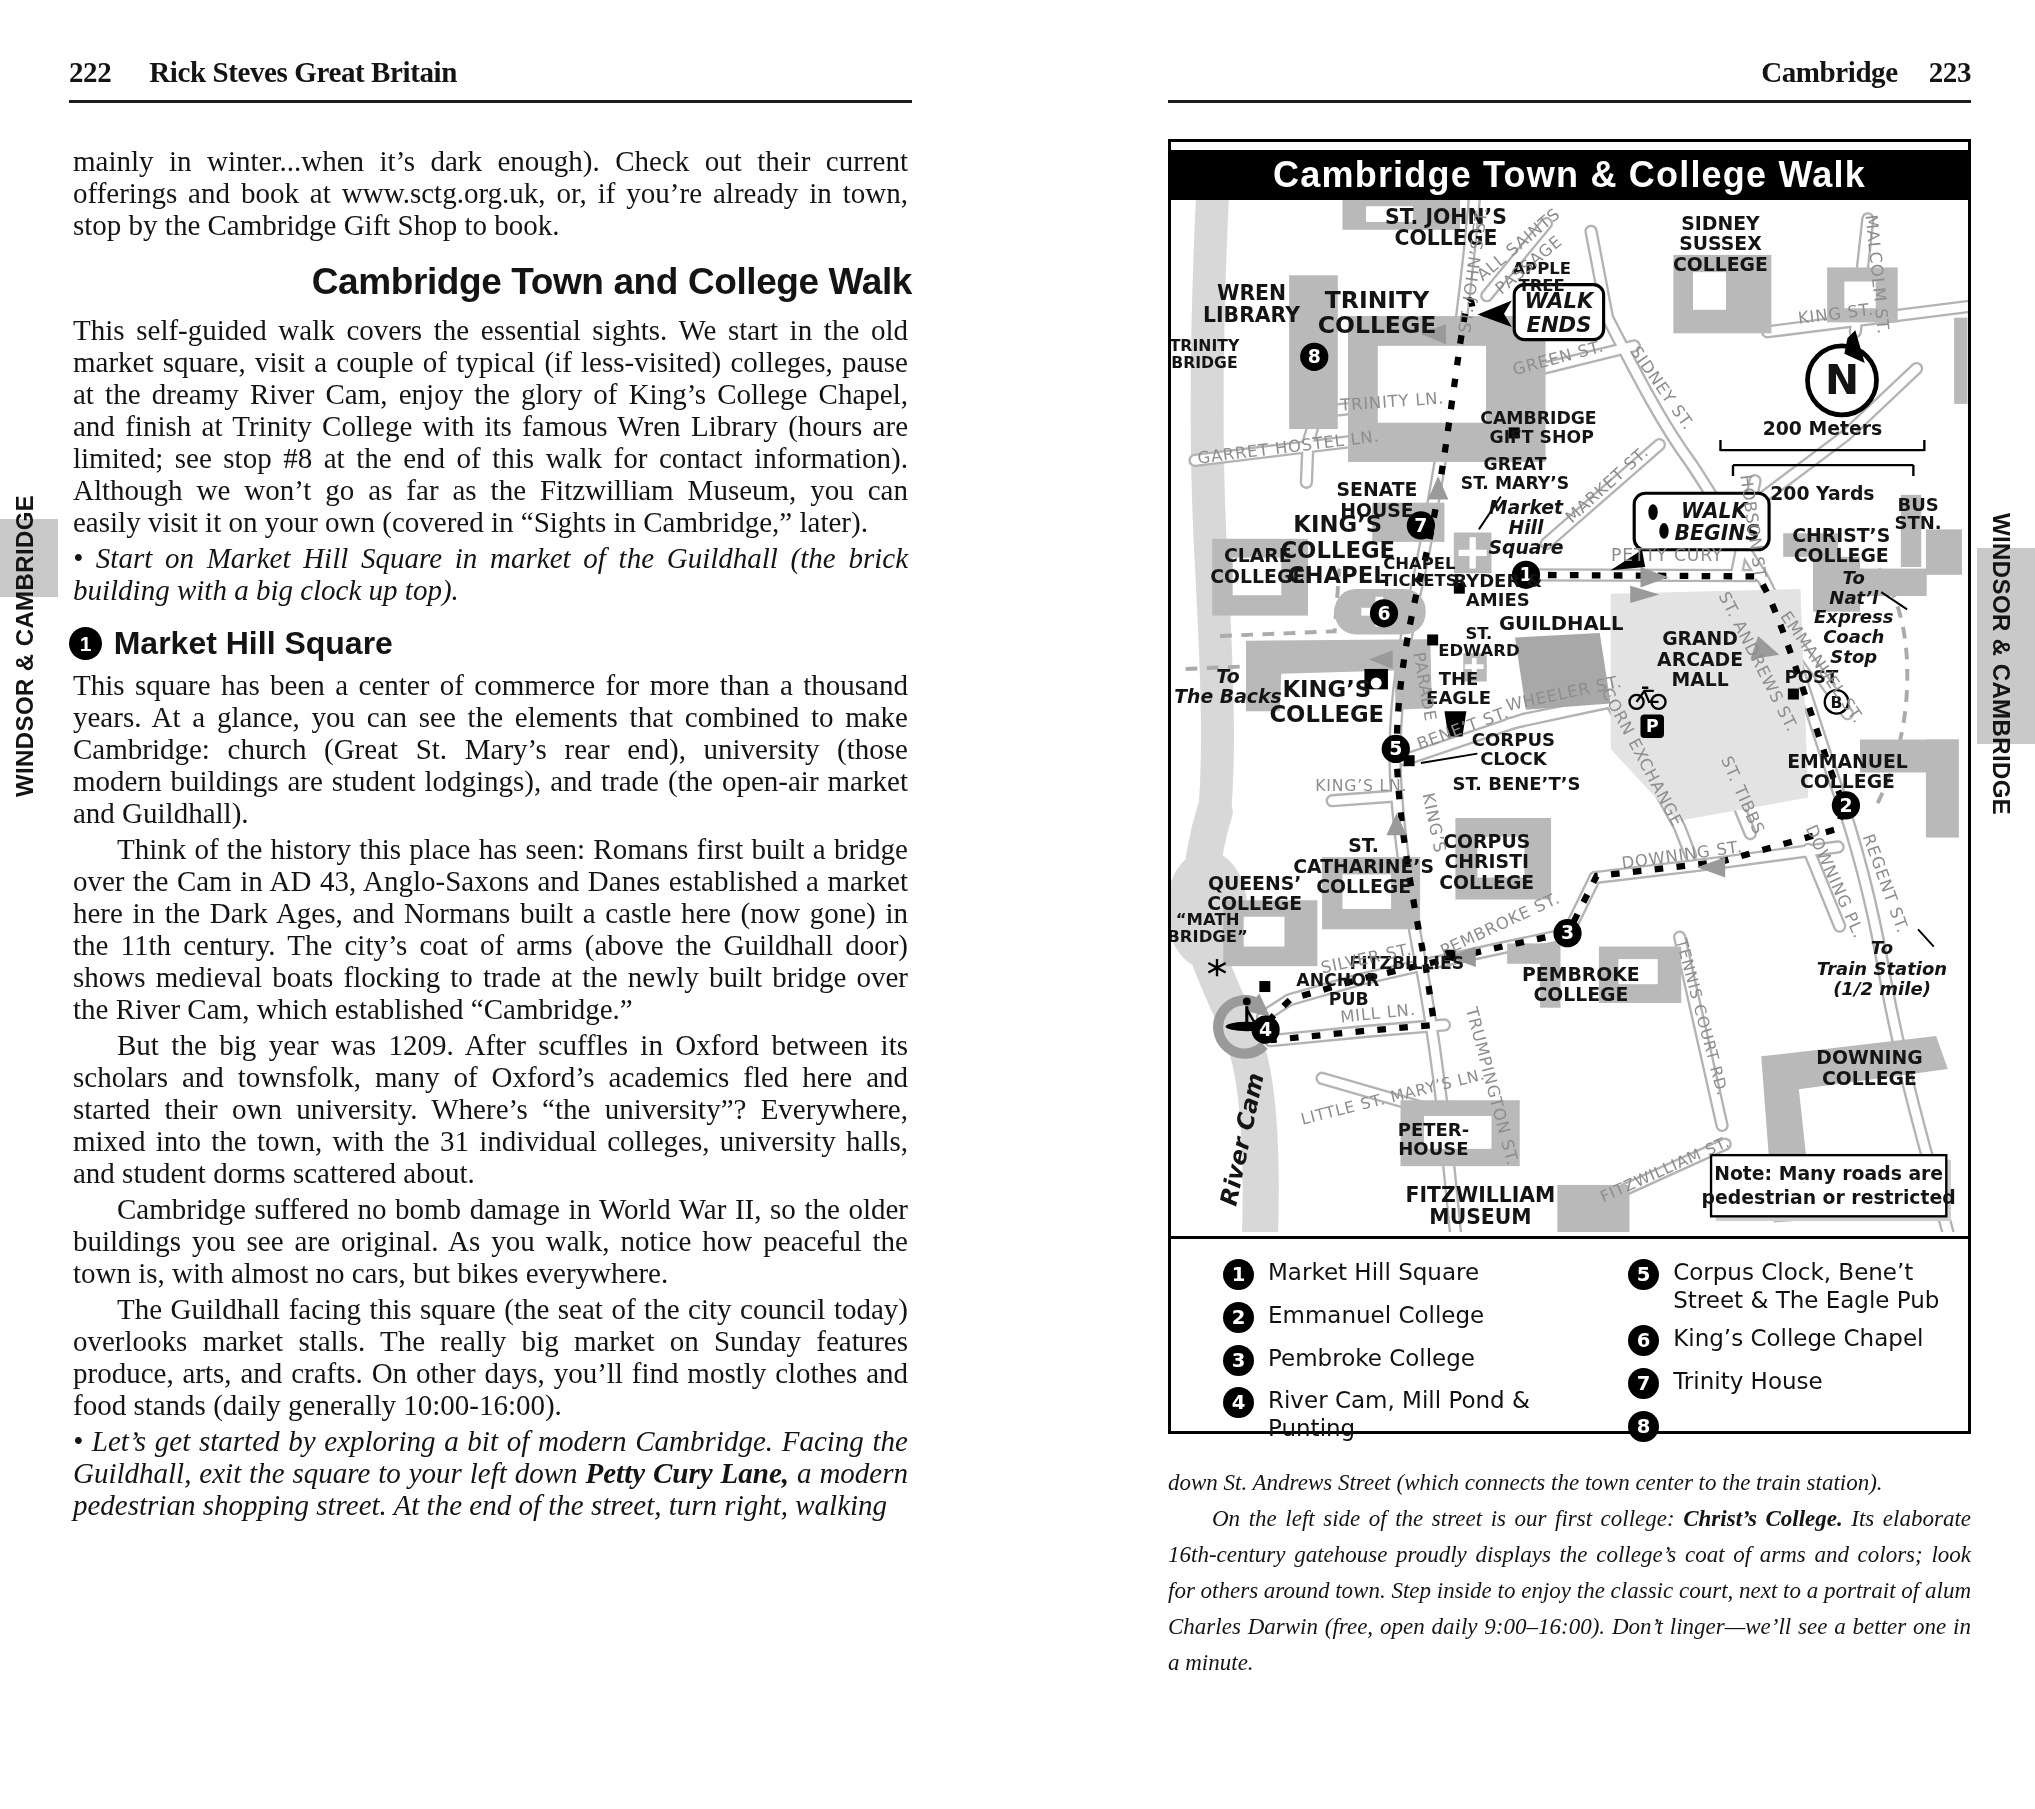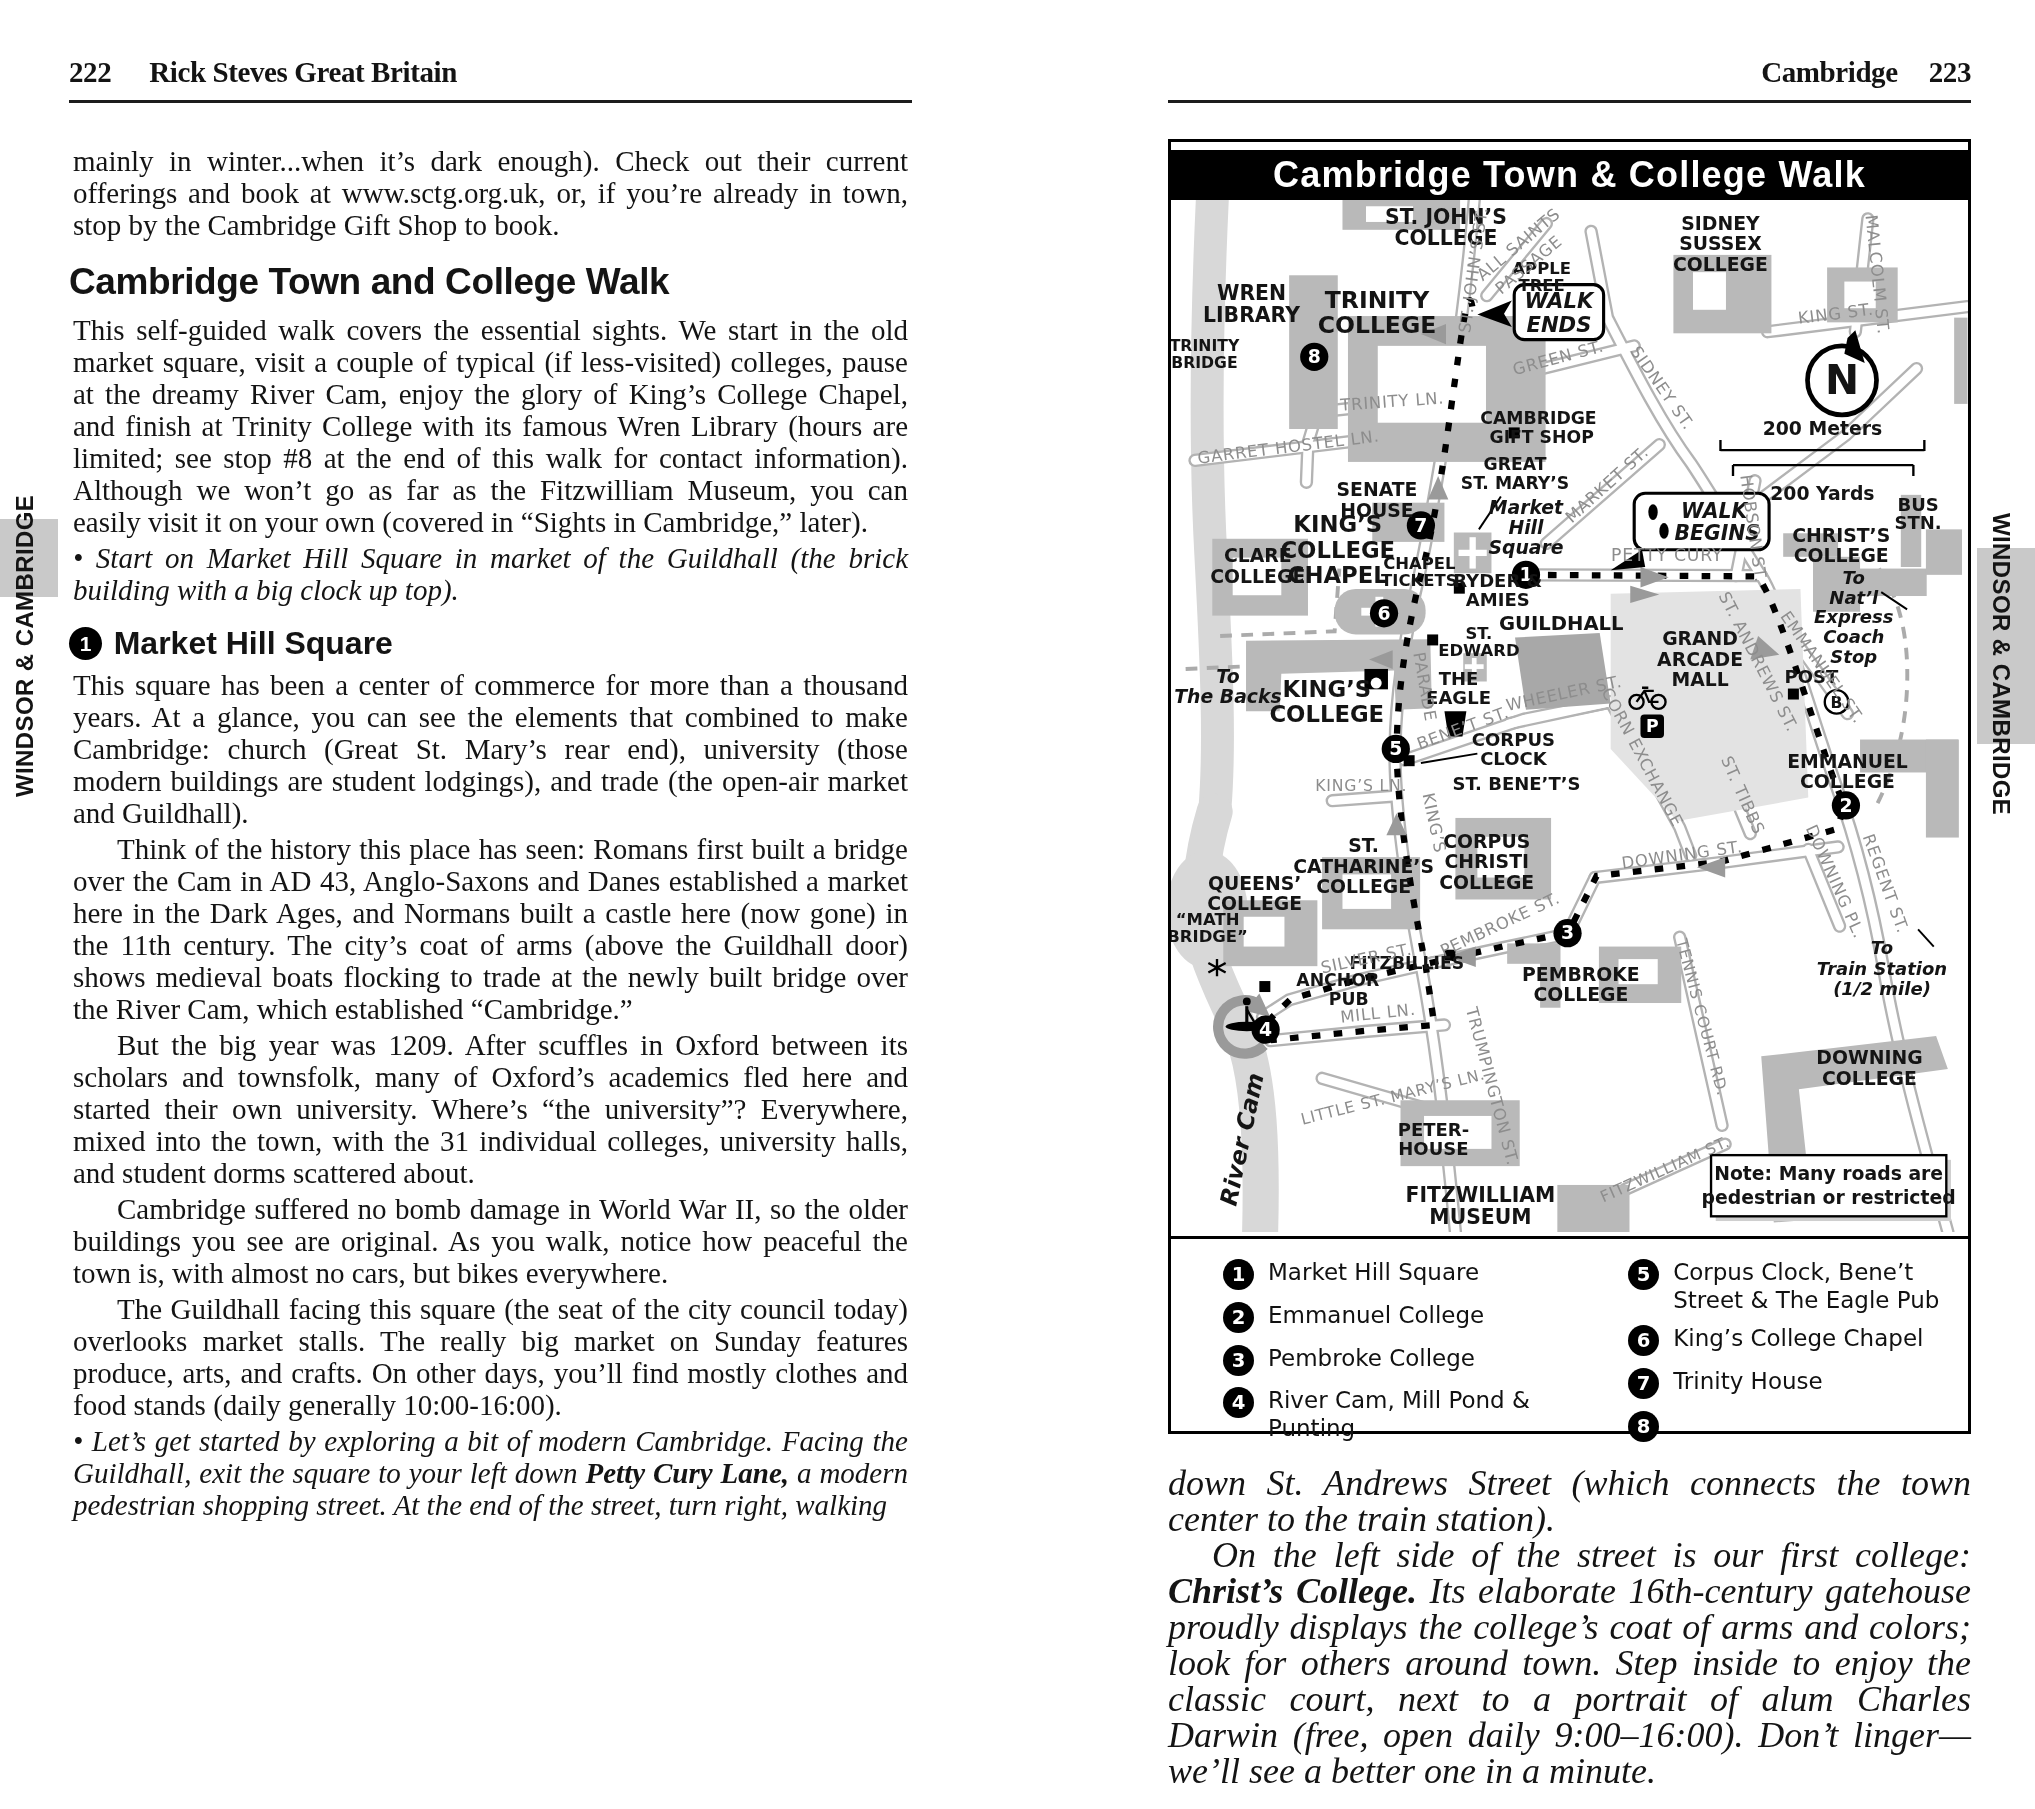--- a/index.html
+++ b/index.html
@@ -9,21 +9,21 @@
   
   .runhead{font-family:"Liberation Serif",serif;font-weight:bold;font-size:29px;letter-spacing:-0.4px;white-space:nowrap;}
   .runhead .pgnum{font-weight:bold;}
   .rule{height:3.1px;background:#1c1c1c;}
   
   .colL{left:69px;top:141px;width:843px;}
   .colL p{margin:4px;font-size:29px;line-height:32px;text-align:justify;}
   .indent{text-indent:44px;}
   .it{font-style:italic;}
   .walk-title{font-family:"Liberation Sans",sans-serif;font-weight:bold;font-size:37px;
-              text-align:left;margin:20.4px 0 11px 0;letter-spacing:-0.4px;}
+              text-align:right;margin:20.4px 0 11px 0;letter-spacing:-0.4px;}
   .stop-head{font-family:"Liberation Sans",sans-serif;font-weight:bold;font-size:32px;
              display:flex;align-items:center;gap:11.7px;margin:19px 0 6.3px 0;}
   .stop-badge{display:inline-flex;flex:0 0 auto;width:33px;height:33px;border-radius:50%;
               background:#000;color:#fff;align-items:center;justify-content:center;
               font-size:21px;font-family:"Liberation Sans",sans-serif;font-weight:bold;}
   
   .tab{background:#c9c9c9;}
   .side-txt{font-family:"Liberation Sans",sans-serif;font-weight:bold;font-size:24px;
             letter-spacing:0.4px;white-space:nowrap;}
   .side-left{writing-mode:vertical-rl;transform:rotate(180deg);}
@@ -36,21 +36,21 @@
              letter-spacing:1.2px;margin-top:8px;}
   .legend{height:210px;border-top:3.1px solid #000;display:flex;padding:20.4px 0 0 52px;gap:94px;
           box-sizing:border-box;}
   .leg-col{display:flex;flex-direction:column;gap:11.7px;width:337px;}
   .leg-item{display:flex;gap:14px;align-items:flex-start;
             font-family:"DejaVu Sans",sans-serif;font-size:23px;line-height:1.18;color:#111;}
   .leg-badge{flex:0 0 auto;width:31px;height:31px;border-radius:50%;background:#000;color:#fff;
              display:flex;align-items:center;justify-content:center;font-size:19.6px;font-weight:bold;}
   
   .colR{left:1168px;top:1465px;width:803px;}
-  .colR p{margin:0;font-size:36px;line-height:36px;text-align:justify;font-style:italic;}
+  .colR p{margin:0;font-size:23px;line-height:36px;text-align:justify;font-style:italic;}
   
   .road-u{stroke:#b3b3b3;fill:none;stroke-linejoin:round;stroke-linecap:round;}
   .road-o{stroke:#ffffff;fill:none;stroke-linejoin:round;stroke-linecap:round;}
   .bld{fill:#b9b9b9;}
   .bld2{fill:#a8a8a8;}
   .court{fill:#ffffff;}
   .river{stroke:#d8d8d8;fill:none;stroke-linecap:round;}
   .route{stroke:#000;stroke-width:8;stroke-dasharray:11 17;fill:none;}
   .gdash{stroke:#ababab;stroke-width:5;stroke-dasharray:15 12;fill:none;}
   .arrow{fill:#9a9a9a;}

